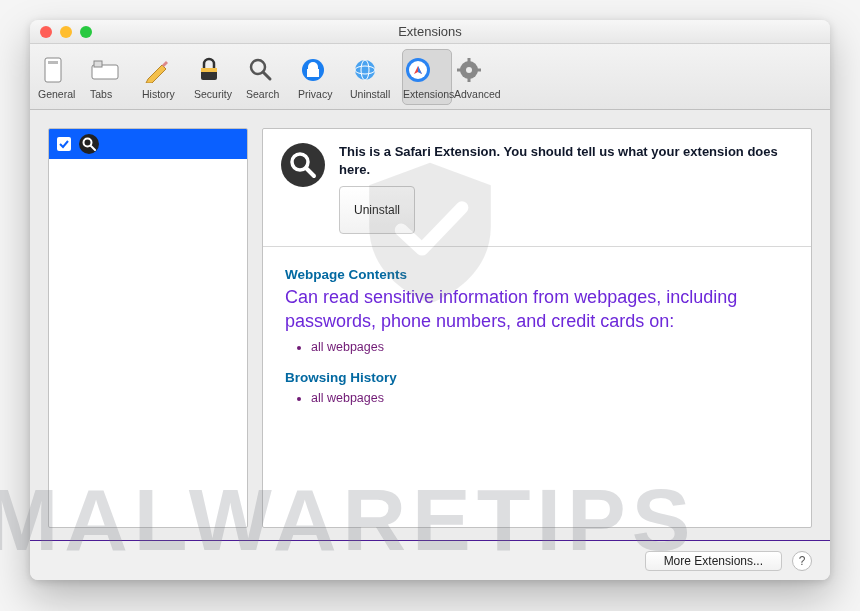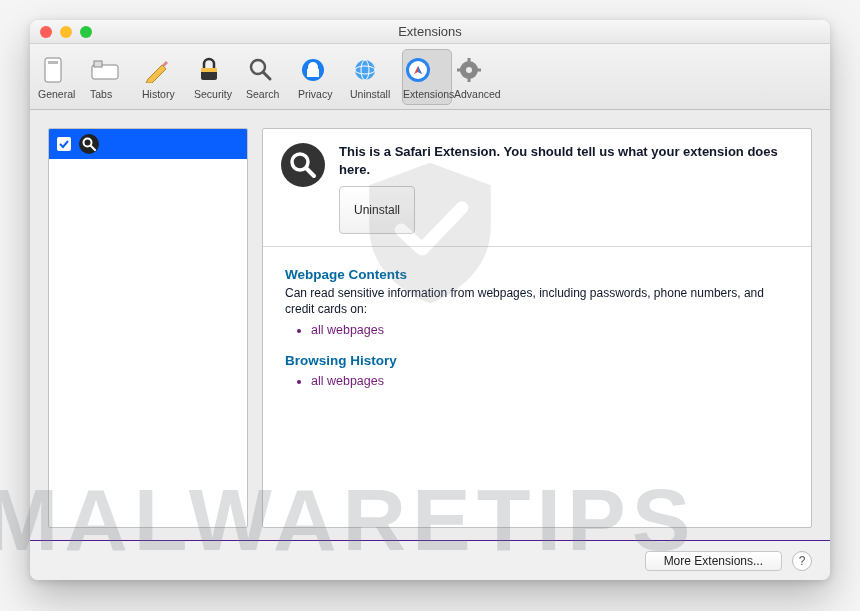--- a/index.html
+++ b/index.html
@@ -81,21 +81,21 @@
     .big-icon { width: 44px; height: 44px; border-radius: 50%; background: #333; display: flex; align-items: center; justify-content: center; flex-shrink: 0; }
     .header-text { flex: 1; }
     .header-desc { font-size: 13px; font-weight: 600; color: #0f172a; line-height: 1.35; }
     .uninstall-wrap { margin-top: 8px; }
     .mac-button {
       font-size: 12px; background: linear-gradient(#ffffff, #f2f2f2); border: 1px solid #c8c8c8;
       border-radius: 4px; padding: 16px 14px; cursor: default; color: #222;
     }
     .detail-body { padding: 20px 22px; font-size: 13px; color: #333; }
     .section-title { font-weight: 700; font-size: 13.5px; color: #0369a1; margin-bottom: 3px; }
-    .section-desc { color: #0f172a; font-size: 12px; line-height: 1.35; }
+    .section-desc { color: #6d28d9; font-size: 18px; line-height: 1.35; }
     .bullets { margin: 6px 0 16px 26px; font-size: 12.5px; color: #701a75; }
     .bullets li { margin: 2px 0; }
     .footer {
       height: 40px; display: flex; align-items: center; justify-content: flex-end; padding: 0 18px; gap: 10px;
       border-top: 1px solid #4c1d95; background: #f0f0f0;
     }
     .help-btn { width: 20px; height: 20px; border-radius: 50%; border: 1px solid #bbb; background: #fff; font-size: 12px; color: #555; display: flex; align-items: center; justify-content: center; cursor: default; }
     .wm-shield {
       position: absolute; left: 350px; top: 150px; width: 160px; height: 160px; opacity: 0.15; z-index: 4; pointer-events: none;
     }

